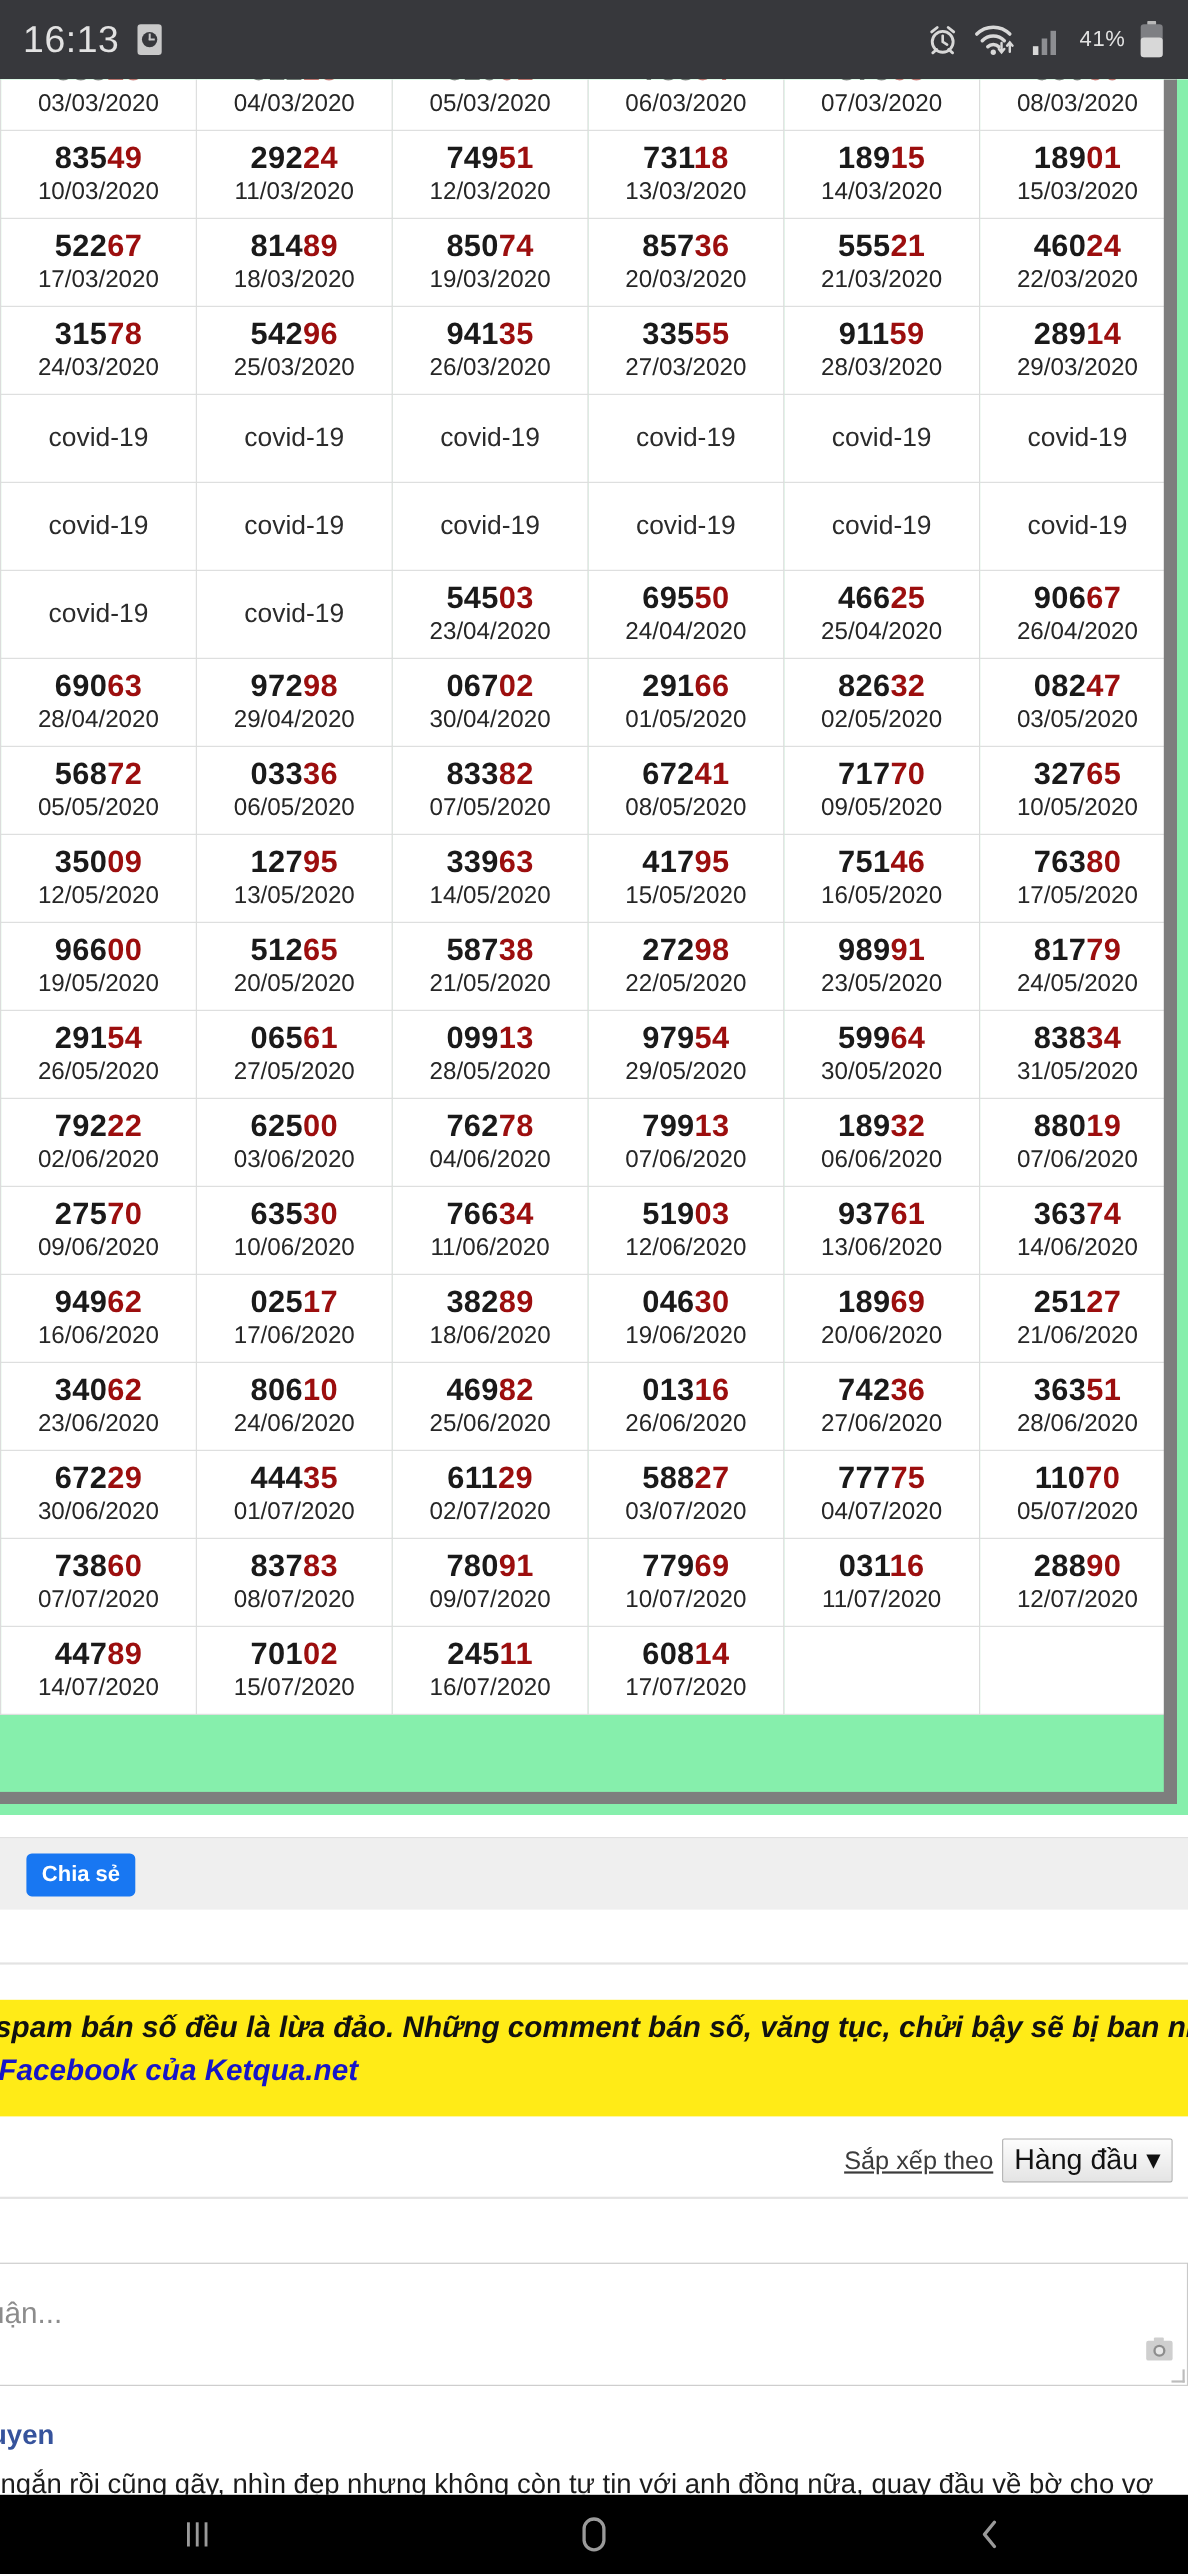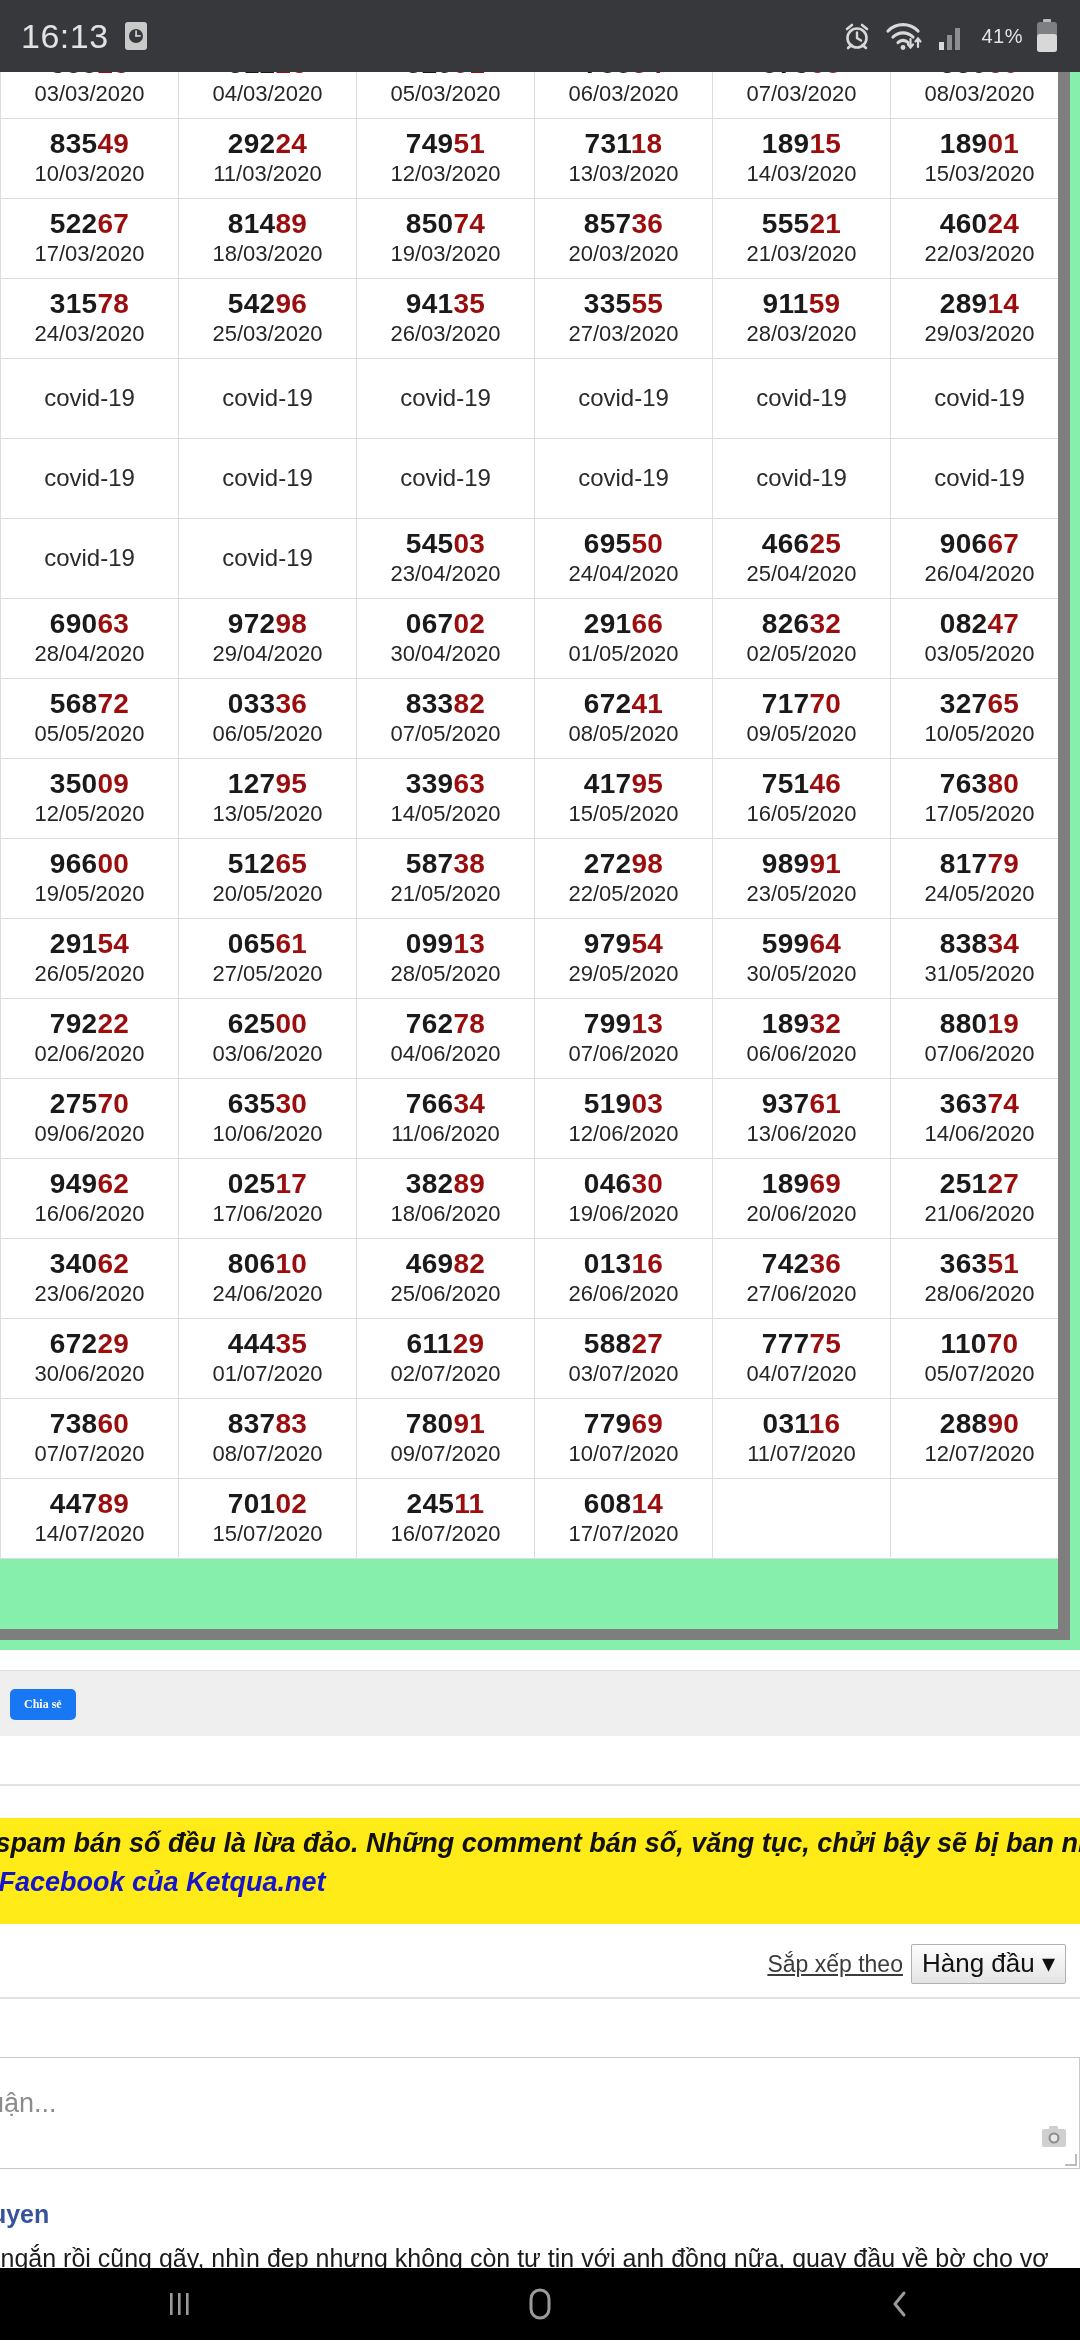--- a/index.html
+++ b/index.html
@@ -69,24 +69,24 @@
     background:#7e7e7e;
   }
 
   
   #share-strip{
     position:absolute;left:0;top:1598px;width:1080px;height:66px;
     background:#efefef;border-top:1px solid #e0e0e0;border-bottom:1px solid #e0e0e0;
     display:flex;align-items:center;
   }
   #share-btn{
-    margin-left:10px;background:#1877f2;color:#fff;
-    font-size:12px;font-weight:bold;
+    margin-left:24px;background:#1877f2;color:#fff;
+    font-size:20px;font-weight:bold;
     padding:8px 14px;border:0;border-radius:5px;
-    font-family:Liberation Serif, serif;cursor:pointer;
+    font-family:Liberation Sans, sans-serif;cursor:pointer;
   }
   #share-gap{position:absolute;left:0;top:1664px;width:1080px;height:48px;background:#fff;}
   #sep1{position:absolute;left:0;top:1712px;width:1080px;height:2px;background:#e3e3e3;}
 
   
   #notice{
     position:absolute;left:0;top:1746px;width:1080px;height:106px;
     background:#ffeb17;box-sizing:border-box;padding:6px 0 0 0;
     overflow:hidden;
   }

